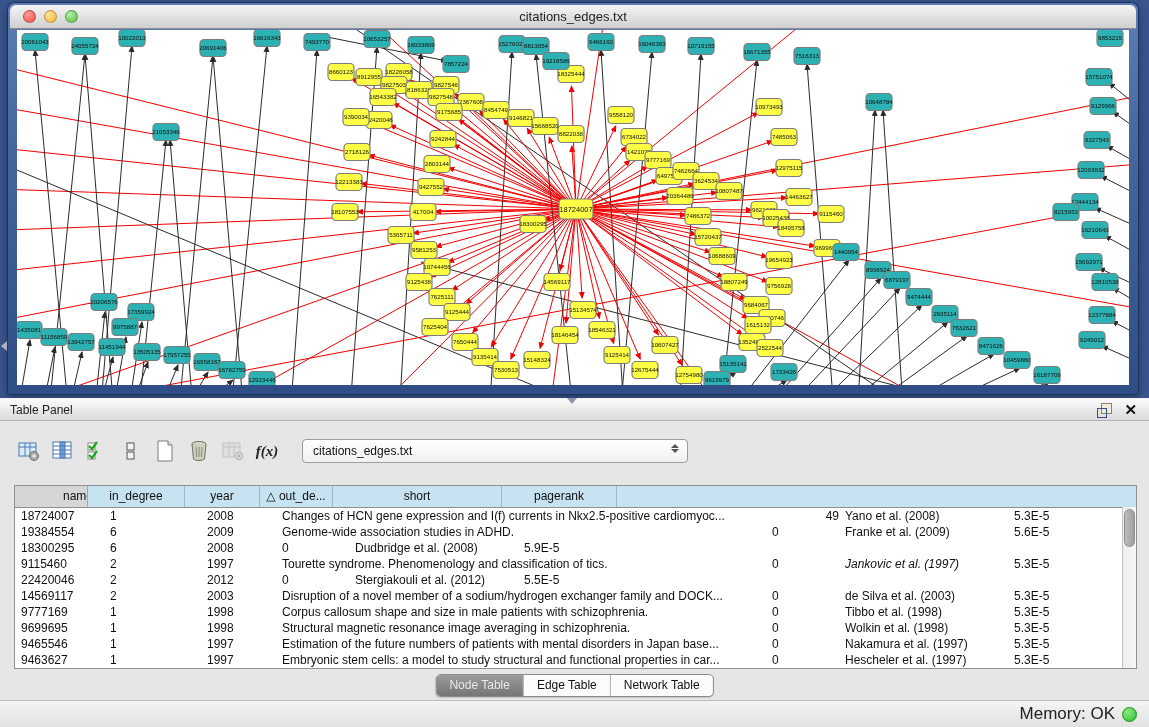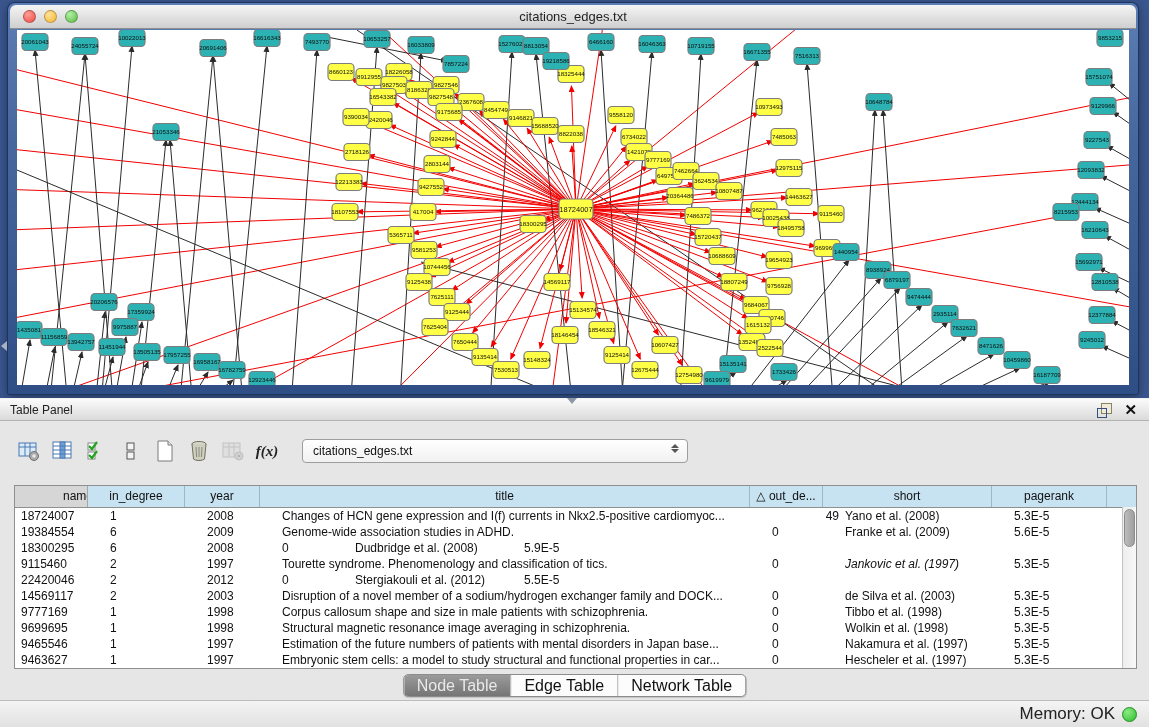--- a/index.html
+++ b/index.html
@@ -60,21 +60,21 @@
   .tr{display:flex;height:16px;line-height:16px}
   .td{font-size:12px;color:#111;padding-left:6px;overflow:hidden;white-space:nowrap;box-sizing:border-box}
   .vscroll{position:absolute;right:0;top:21px;bottom:0;width:13px;
     background:linear-gradient(90deg,#ededed,#f8f8f8);border-left:1px solid #c4c4c4}
   .vthumb{position:absolute;left:1px;right:1px;top:2px;height:36px;border-radius:6px;
     background:linear-gradient(90deg,#bdbdbd,#9e9e9e);border:1px solid #8b8b8b}
 
   .tabs{position:absolute;top:276px;left:50%;transform:translateX(-50%);display:flex;height:21px;
     border:1px solid #8c8c8c;border-radius:5px;overflow:hidden;background:#fcfcfc;
     box-shadow:0 1px 1px rgba(0,0,0,.15)}
-  .tab{padding:0 13px;font-size:16px;line-height:21px;color:#111;border-right:1px solid #b2b2b2;white-space:nowrap}
+  .tab{padding:0 13px;font-size:12px;line-height:21px;color:#111;border-right:1px solid #b2b2b2;white-space:nowrap}
   .tab:last-child{border-right:none}
   .tab.sel{background:linear-gradient(#9b9b9b,#757575);color:#e9e9e9}
 
   .statusbar{position:absolute;left:0;bottom:0;width:1149px;height:27px;
     background:linear-gradient(#f4f4f4,#e1e1e1);border-top:1px solid #bcbcbc;
     display:flex;align-items:center;justify-content:flex-end;box-sizing:border-box;padding-right:12px;
     font-size:17px;color:#222}
   .memdot{width:15px;height:15px;border-radius:50%;margin-left:7px;
     background:radial-gradient(circle at 35% 30%,#8bec85,#2dbd2d);border:1px solid #1f8d1f;box-sizing:border-box}
 </style>
@@ -596,21 +596,20 @@
           <div class="arr-dn"></div>
       </div>
     </div>
   </div>
 
   <div class="table-wrap">
     <div class="thead" id="thead">
         <div class="th gray" style="width: 73px; padding-left: 48px;">name</div>
         <div class="th" style="width: 97px;">in_degree</div>
         <div class="th" style="width: 75px;">year</div>
-        <div class="th" style="width: 490px;">title</div>
         <div class="th" style="width: 73px;">△ out_de...</div>
         <div class="th" style="width: 169px;">short</div>
         <div class="th" style="width: 115px;">pagerank</div>
       </div>
     <div id="tbody">
         <div class="tr">
           <div class="td" style="width: 89px;">18724007</div>
           <div class="td" style="width: 97px;">1</div>
           <div class="td" style="width: 75px;">2008</div>
           <div class="td" style="width: 490px;">Changes of HCN gene expression and I(f) currents in Nkx2.5-positive cardiomyoc...</div>

